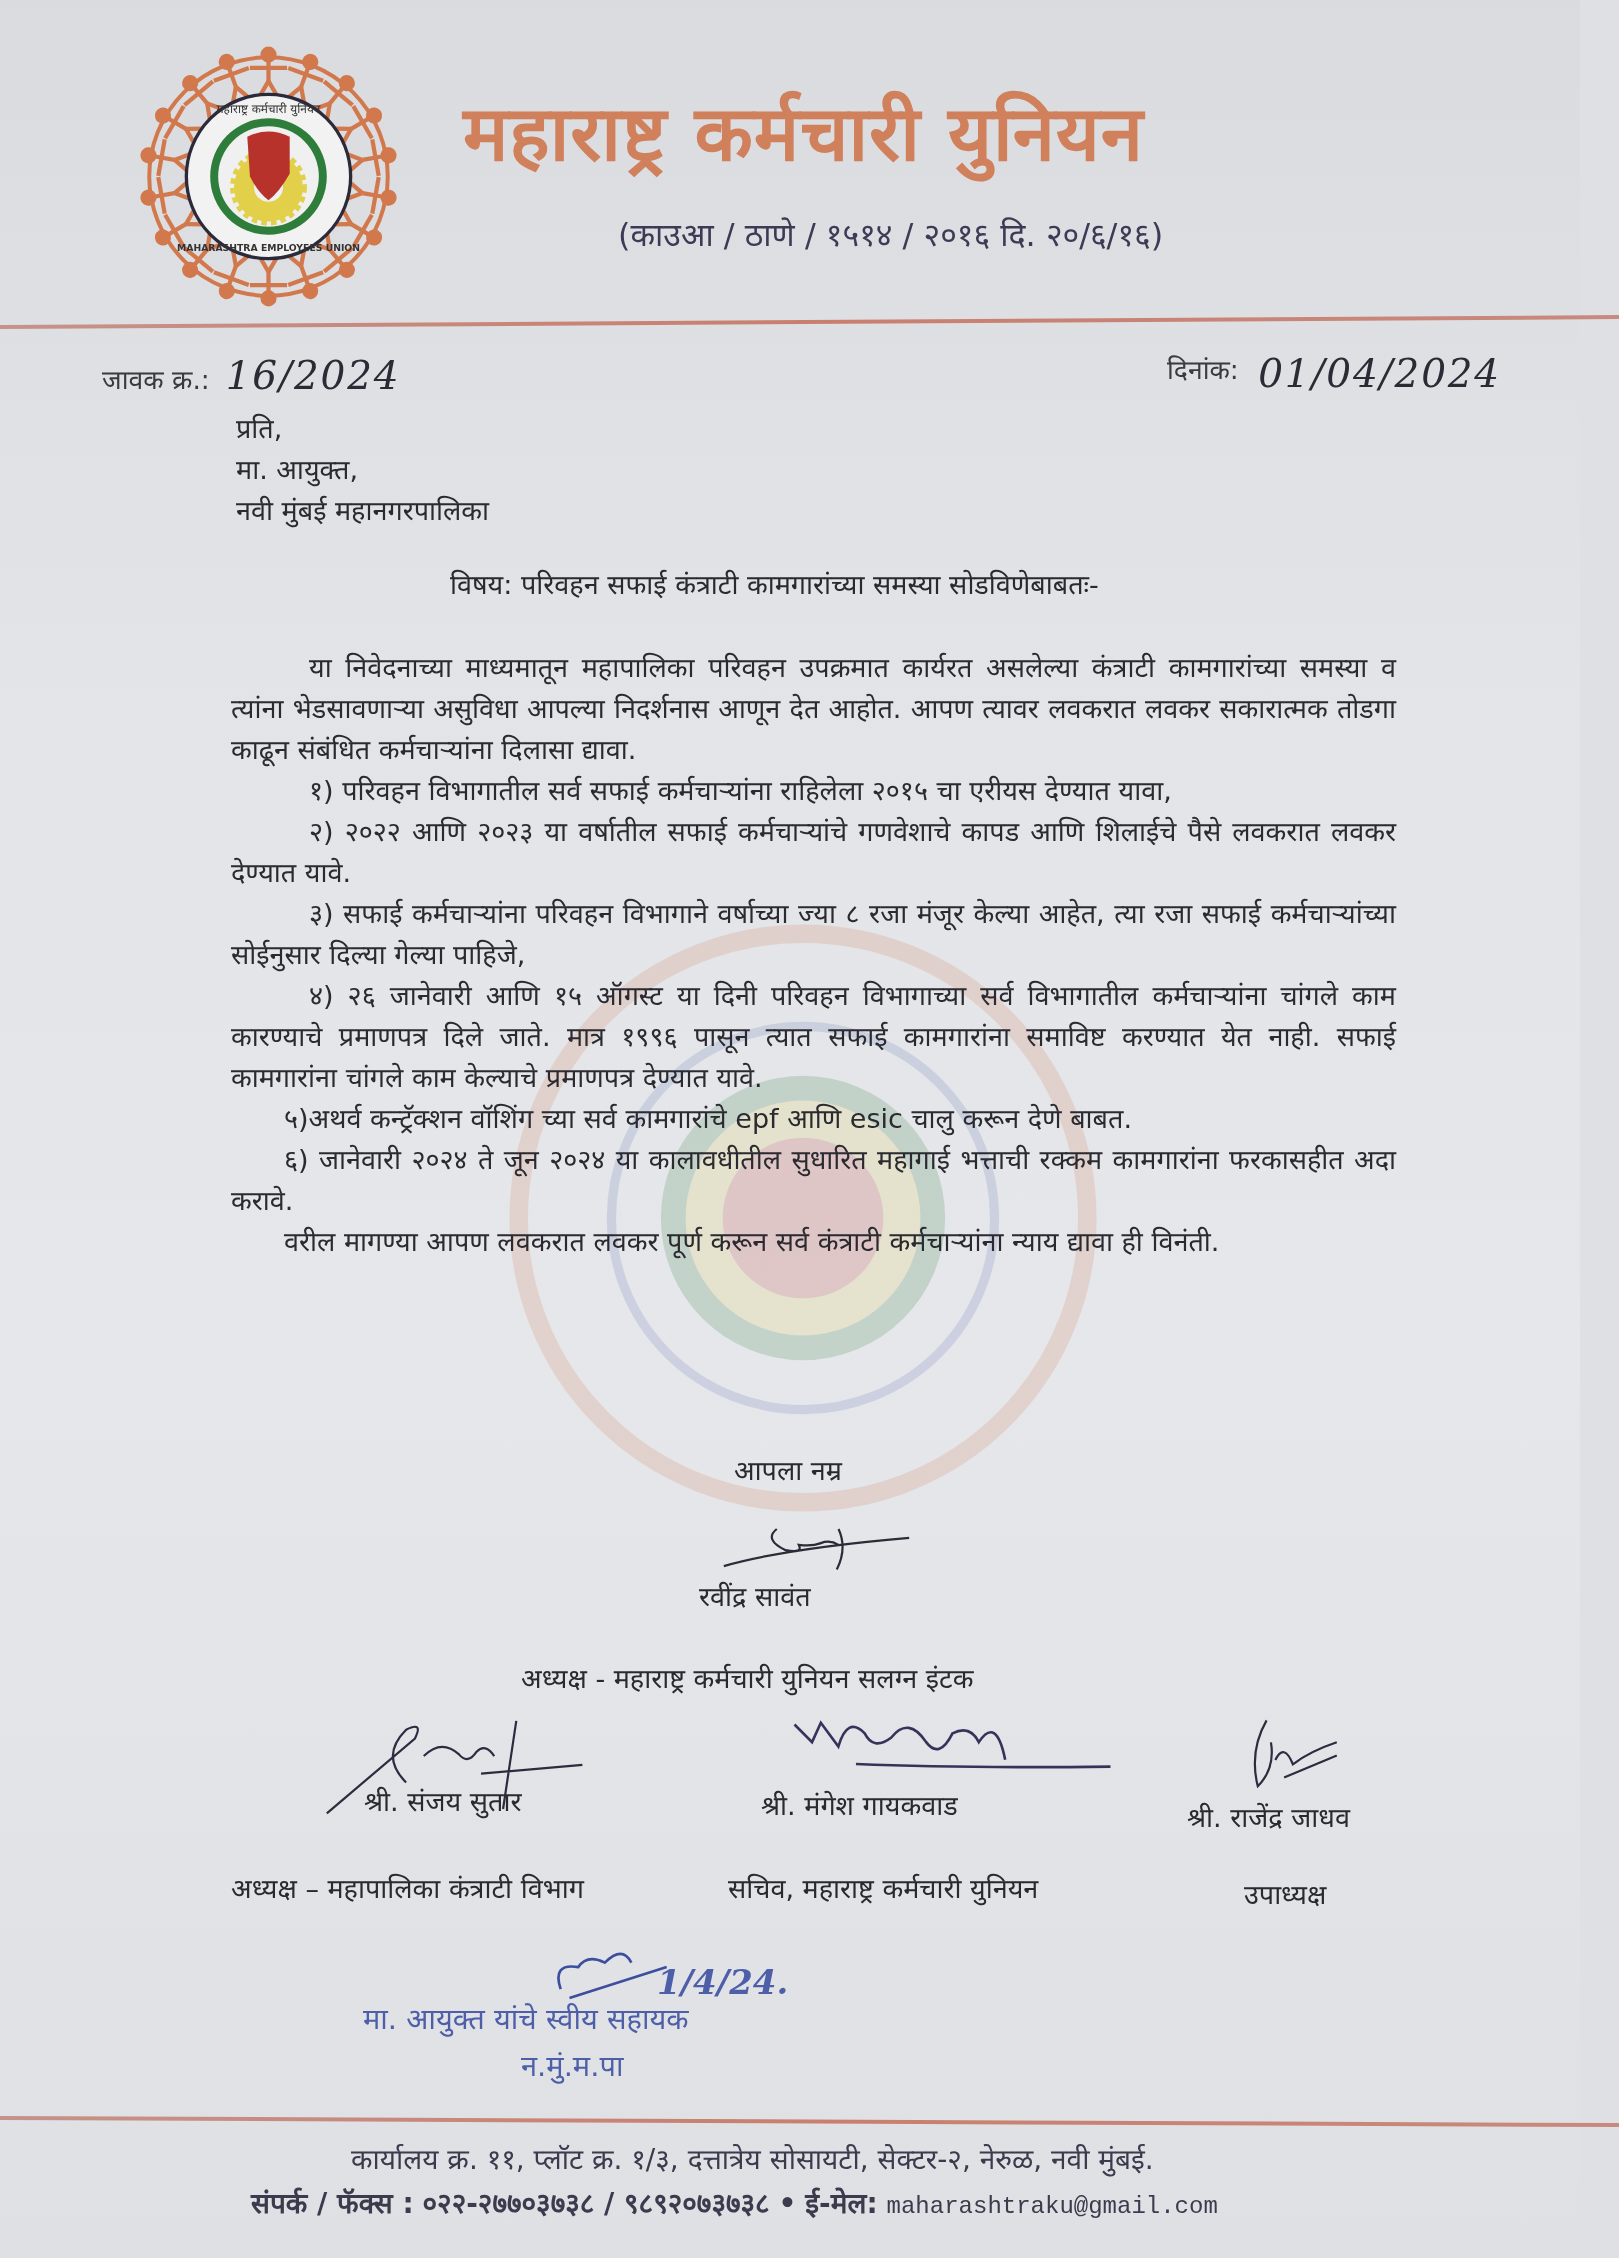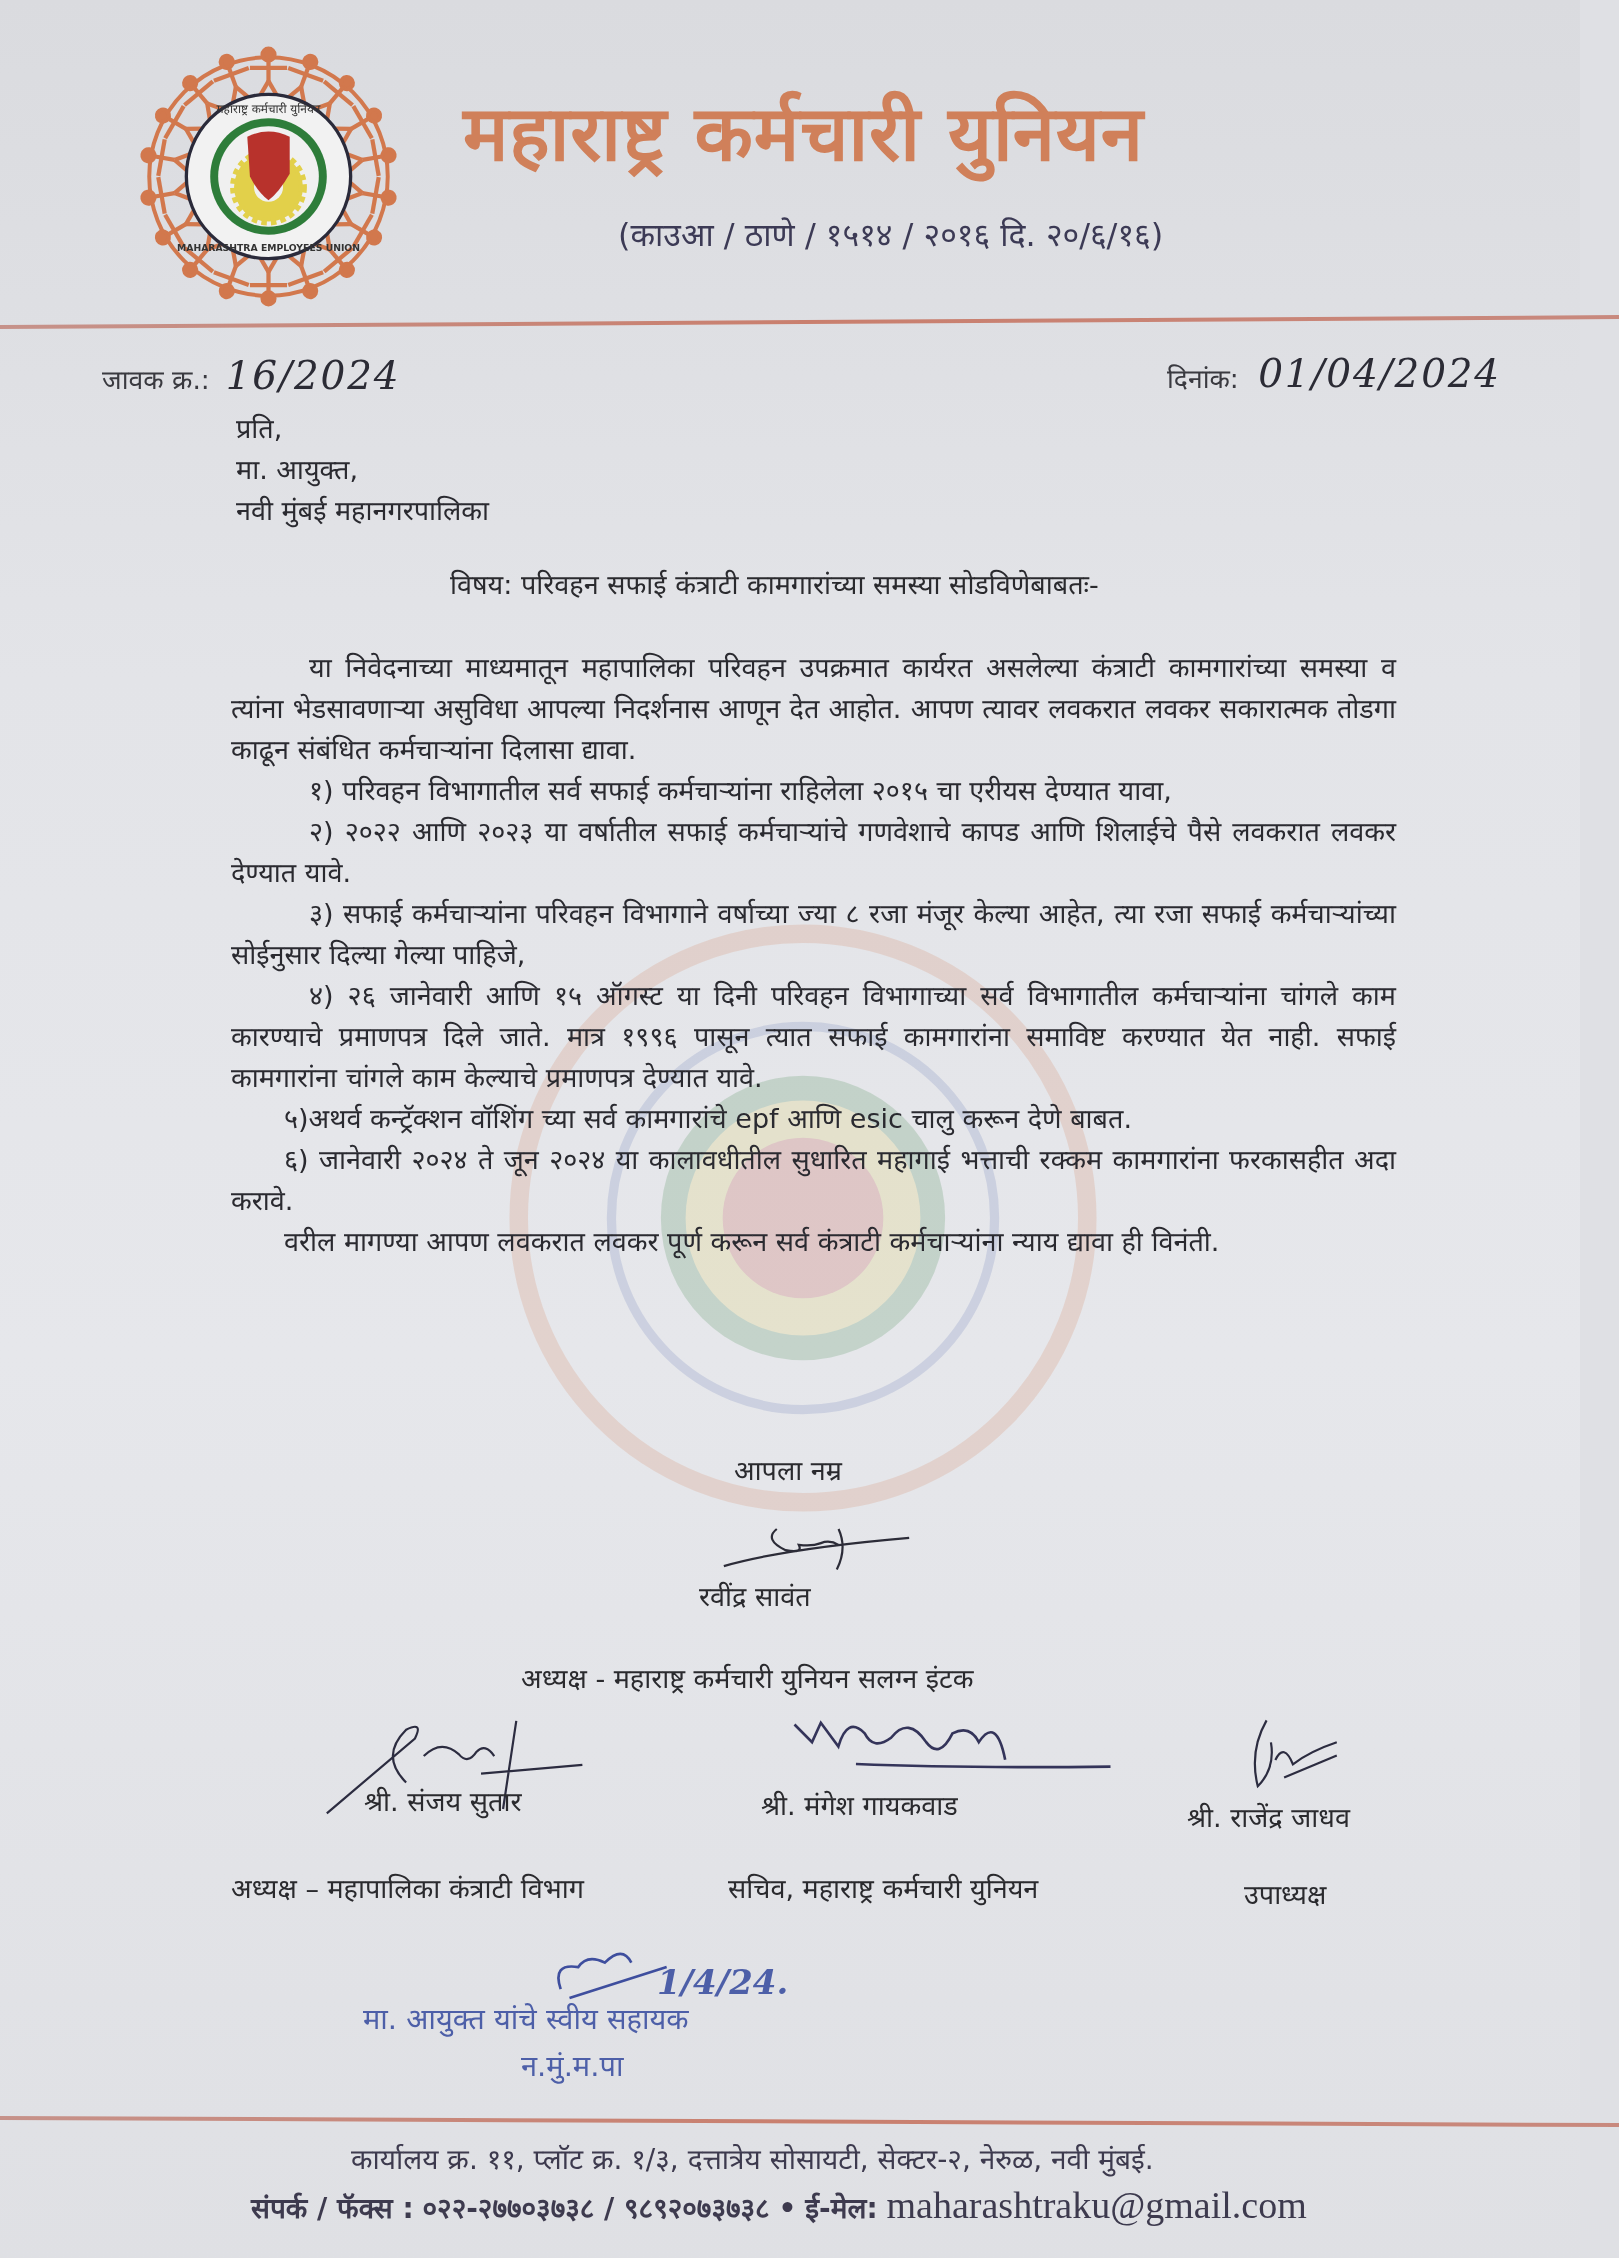--- a/index.html
+++ b/index.html
@@ -26,21 +26,21 @@
   }
   .rule-top { position: absolute; left: 0; top: 325px; width: 1620px; height: 3.5px;
     background: linear-gradient(90deg, #c6928a, #c97f6e 50%, #c8897e); transform: rotate(-0.35deg); transform-origin: left; }
   .rule-bottom { position: absolute; left: 0; top: 2116px; width: 1620px; height: 3.5px;
     background: linear-gradient(90deg, #c6928a, #c97f6e 50%, #c8897e); transform: rotate(0.25deg); transform-origin: left; }
 
   .label { font-size: 26.5px; color: #3a3a40; margin-left: 16px; }
   .hand { font-family: "DejaVu Serif", serif; font-style: italic; font-size: 39px; color: #2b2b35; letter-spacing: 1.8px; }
 
   .ref-row { position: absolute; left: 86px; top: 353px; display: flex; align-items: baseline; gap: 16px; }
-  .date-row { position: absolute; left: 1151px; top: 351px; display: flex; align-items: flex-end; gap: 19.4px; }
+  .date-row { position: absolute; left: 1151px; top: 351px; display: flex; align-items: flex-start; gap: 19.4px; }
 
   .text { font-size: 27px; line-height: 41px; color: #2a2a30; }
   .addr { position: absolute; left: 236px; top: 408px; }
   .addr div { white-space: nowrap; }
 
   .subject { position: absolute; left: 450px; top: 565px; font-size: 27px; white-space: nowrap; }
 
   .body { position: absolute; left: 231px; top: 647px; width: 1165px; }
   .body p { margin: 0; text-align: justify; }
   .indent { text-indent: 78px; }
@@ -54,21 +54,21 @@
   .sig { position: absolute; }
   .sig-name { position: absolute; font-size: 27px; white-space: nowrap; }
   .role { position: absolute; top: 1869px; font-size: 27px; white-space: nowrap; }
 
   .stamp { position: absolute; color: #4d5fa8; font-size: 29px; white-space: nowrap; }
   .stamp-sign { position: absolute; left: 543px; top: 1936px; width: 212px; height: 71px; }
 
   .footer-addr { position: absolute; left: 351px; top: 2139px; font-size: 28px; color: #3d3a4e; white-space: nowrap; font-weight: normal; }
   .footer-contact { position: absolute; left: 251px; top: 2183px; font-size: 28px; color: #3d3a4e; white-space: nowrap; }
   .footer-contact .lbl { font-weight: bold; }
-  .footer-contact .email { font-family: Liberation Serif, serif; font-size: 38px; }
+  .footer-contact .email { font-family: Liberation Mono, monospace; font-size: 24px; }
 
   .watermark { position: absolute; left: 494px; top: 909px; width: 618px; height: 618px; opacity: 0.18; }
 </style>
 </head>
 <body>
 
 <div class="page">
 
   <svg class="watermark" viewBox="0 0 200 200">
     <g fill="none" stroke="#d2784d" stroke-width="6">

